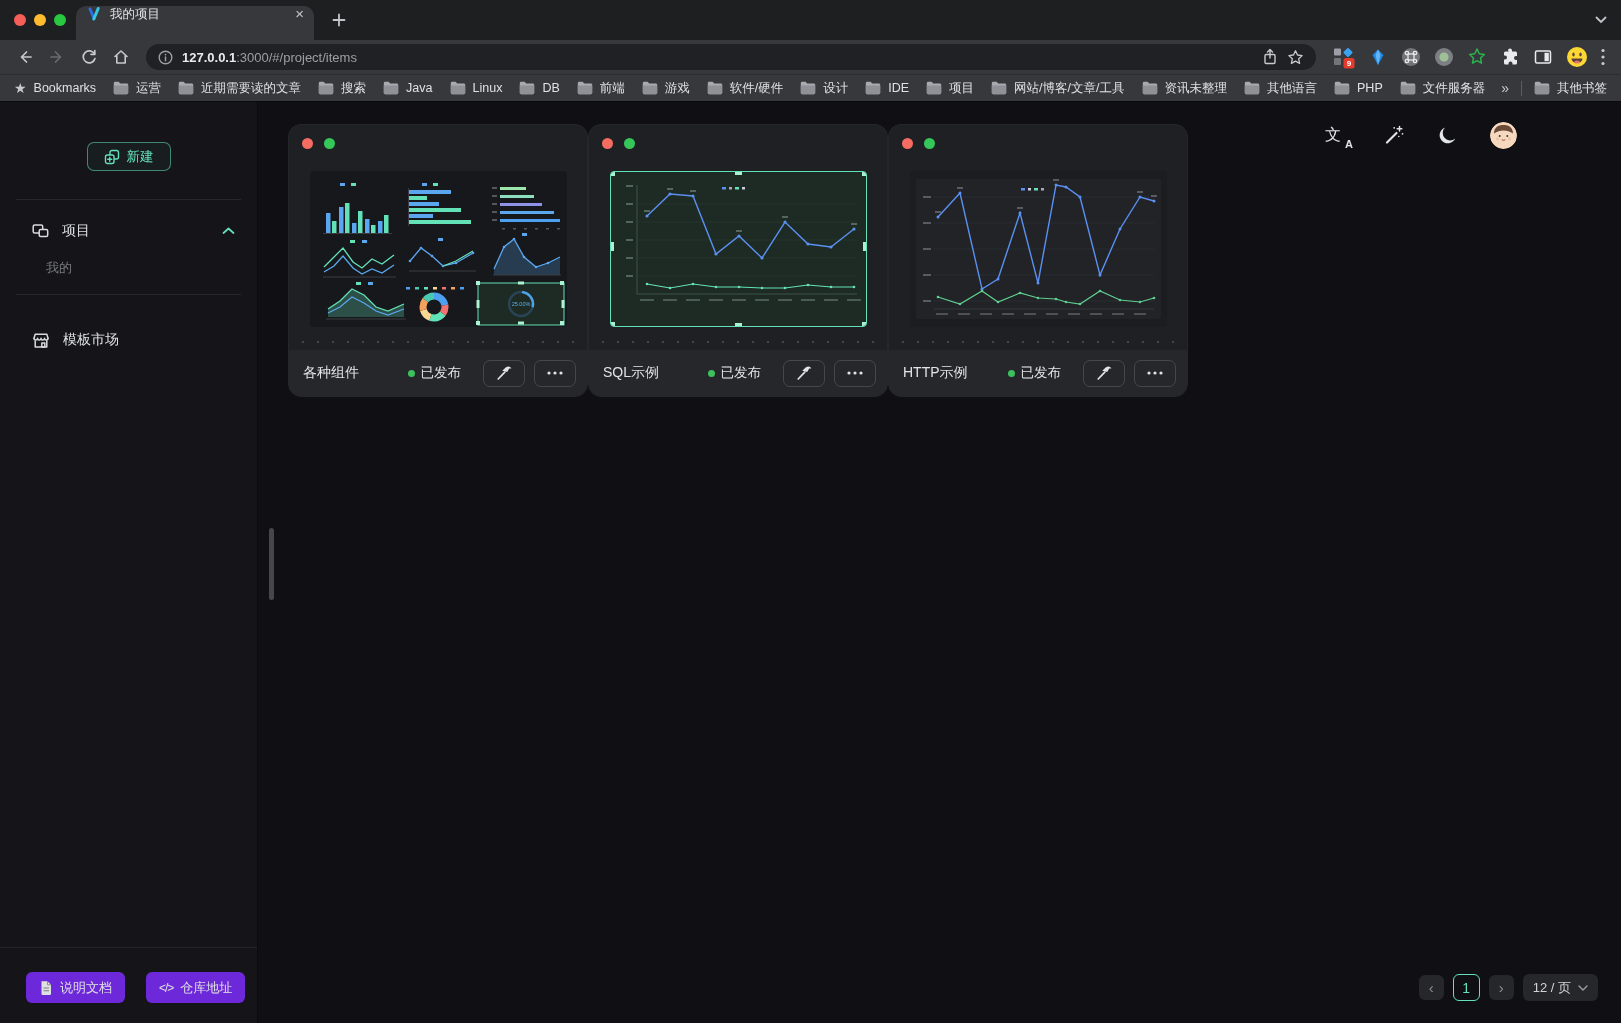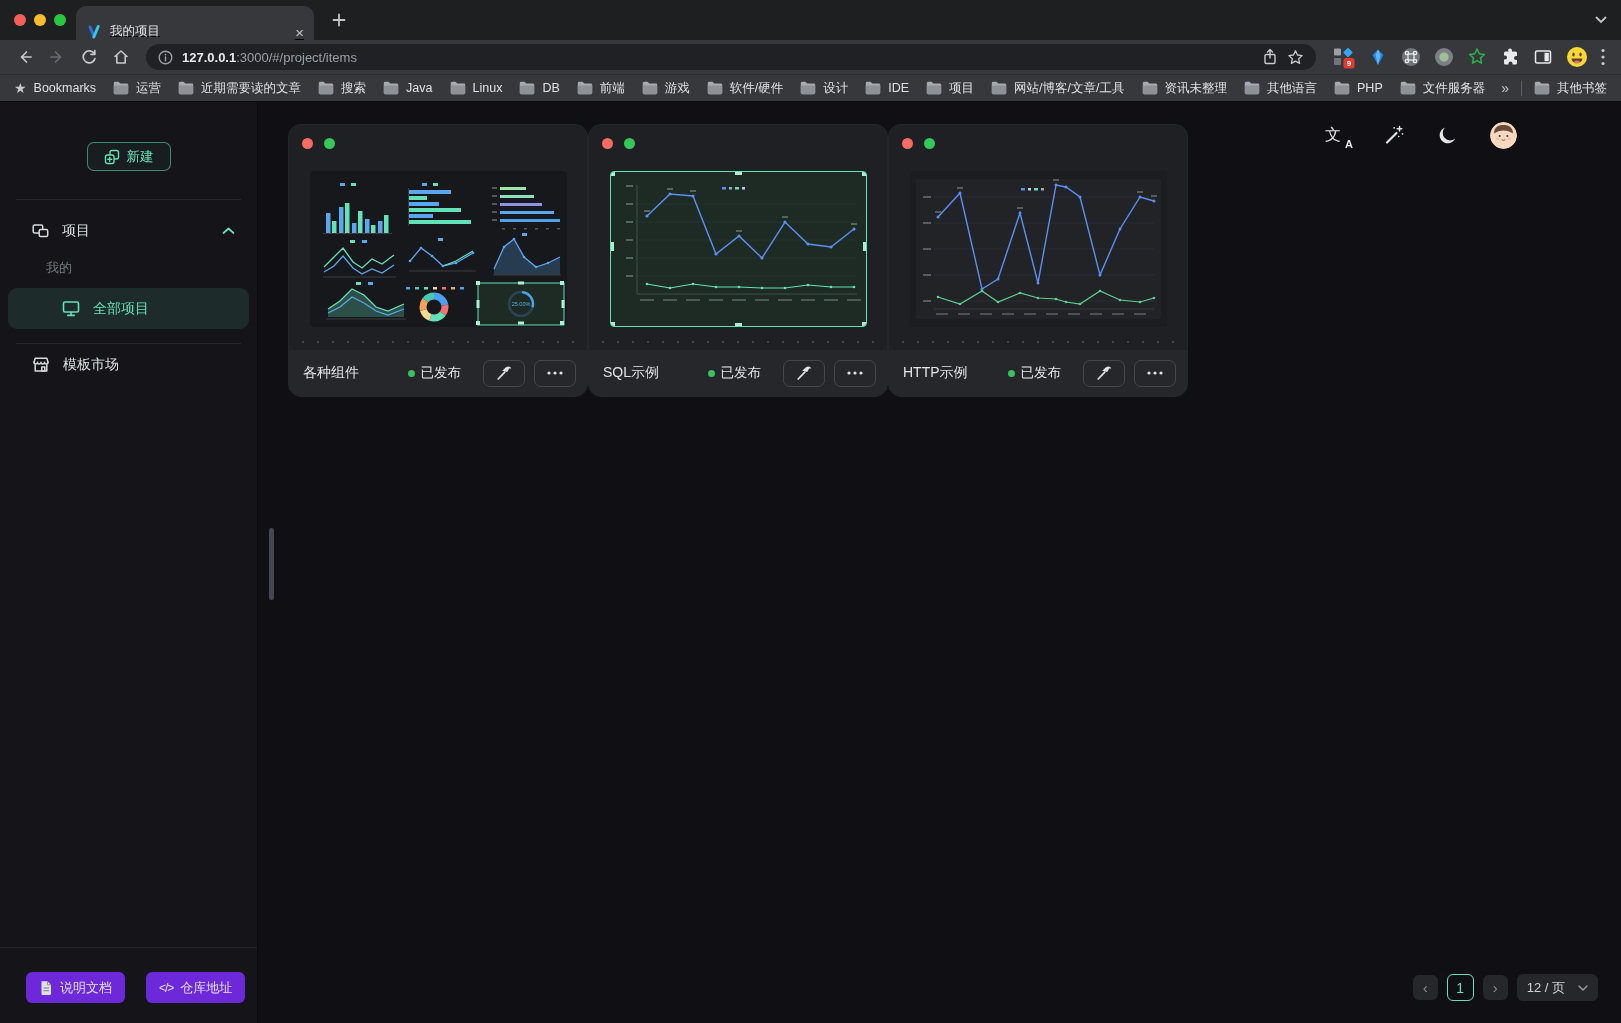--- a/index.html
+++ b/index.html
@@ -7,21 +7,21 @@
     font-family:"Liberation Sans","DejaVu Sans",sans-serif; -webkit-font-smoothing:antialiased; }
   svg { display:block; }
   .sicon { stroke:#d9dadc; fill:none; stroke-width:1.5; stroke-linecap:round; stroke-linejoin:round; }
 
   
   .tabstrip { position:relative; height:40px; background:#1e1f21; }
   .traffic { position:absolute; left:14px; top:14px; display:flex; gap:8px; }
   .tl { width:12px; height:12px; border-radius:50%; }
   .tl.r { background:#f55f57; } .tl.y { background:#febc2e; } .tl.g { background:#28c840; }
   .tab { position:absolute; left:76px; top:6px; width:238px; height:34px; background:#37383c;
-         border-radius:10px 10px 0 0; display:flex; align-items:flex-end; padding:0 10px; gap:8px;text-decoration:underline; }
+         border-radius:10px 10px 0 0; display:flex; align-items:flex-start; padding:0 10px; gap:8px; }
   .tab-title { flex:1; font-size:12.5px; color:#e0e2e5; white-space:nowrap; overflow:hidden; }
   .tab-close { color:#c3c6c9; font-size:15px; line-height:1; cursor:default; }
   .newtab { position:absolute; left:328px; top:9px; width:22px; height:22px; display:flex; align-items:center; justify-content:center; }
   .tabsearch { position:absolute; right:14px; top:16px; }
 
   .toolbar { height:34px; background:#37383c; display:flex; align-items:center; padding:0 12px; gap:6px; }
   .navbtn { width:26px; height:26px; display:flex; align-items:center; justify-content:center; }
   .urlbar { flex:1; height:26px; margin:0 6px; background:#202124; border-radius:14px;
             display:flex; align-items:center; padding:0 12px; gap:9px; }
   .url { font-size:13px; color:#e8eaed; white-space:nowrap; }
@@ -50,21 +50,21 @@
   .sdiv { height:1px; background:#26272b; margin:28px 16px 0; }
   .nav-section { margin-top:10px; height:42px; display:flex; align-items:center; padding:0 22px 0 32px; }
   .nav-section .lbl { margin-left:13px; font-size:14px; color:#dfe0e2; }
   .nav-section .chv { margin-left:auto; }
   .grouplbl { padding-left:46px; margin-top:4px; font-size:13px; color:#77797e; height:24px; display:flex; align-items:center; }
   .nav-pill { margin:8px 8px 0; height:41px; border-radius:9px; background:rgba(99,226,183,.11);
     display:flex; align-items:center; padding-left:54px; gap:13px; cursor:pointer; }
   .nav-pill .lbl { font-size:14px; color:#63e2b7; }
   .nav-item { margin-top:5px; height:42px; display:flex; align-items:center; padding-left:56px; gap:13px; cursor:pointer; }
   .nav-item .lbl { font-size:14px; color:#dfe0e2; }
-  .nav-root { height:42px; display:flex; align-items:flex-start; padding-left:32px; gap:13px; cursor:pointer; }
+  .nav-root { height:42px; display:flex; align-items:flex-end; padding-left:32px; gap:13px; cursor:pointer; }
   .nav-root .lbl { font-size:14px; color:#dfe0e2; }
   .side-footer { position:absolute; left:0; right:0; bottom:0; height:76px; border-top:1px solid #242528; }
   .sf-btn { position:absolute; bottom:20px; height:31px; background:#6d28d9; border:none; border-radius:6px;
     display:flex; align-items:center; gap:7px; padding:0 13px; color:#dfe0e2; font-size:13px; cursor:pointer; }
   .sf-docs { left:26px; } .sf-repo { left:146px; }
   .codeglyph { font-size:12px; color:#dfe0e2; letter-spacing:-1px; }
 
   .main-header { height:66px; background:#17181c; border-bottom:1px solid #0b0b0d;
     display:flex; align-items:center; padding-left:31px; }
   .page-title { font-size:29px; color:#ee3118; letter-spacing:1px; }
@@ -93,21 +93,21 @@
     display:flex; align-items:center; justify-content:center; cursor:pointer; margin-left:9px; }
 
   .scroll-thumb { position:absolute; left:11px; top:426px; width:5px; height:72px; border-radius:3px; background:#46474d; }
 
   .pager { position:absolute; right:23px; bottom:22px; display:flex; align-items:center; gap:9px; }
   .pg-btn { width:25px; height:25px; background:#26272b; border:none; border-radius:6px; color:#8b8d92;
     font-size:15px; display:flex; align-items:center; justify-content:center; cursor:pointer; }
   .pg-cur { width:27px; height:27px; border:1px solid #63e2b7; border-radius:6px; color:#63e2b7;
     font-size:14px; display:flex; align-items:center; justify-content:center; background:transparent; cursor:pointer; }
   .pg-size { height:27px; padding:0 10px; background:#26272b; border-radius:6px; color:#d2d3d6; font-size:13px;
-    display:flex; align-items:center; gap:13px; cursor:pointer; }
+    display:flex; align-items:center; gap:7px; cursor:pointer; }
 </style>
 </head>
 <body>
 
 <svg width="0" height="0" style="position:absolute">
   <symbol id="sym-folder" viewBox="0 0 16 14">
     <path d="M0.8 2.2 C0.8 1.4 1.4 0.8 2.2 0.8 H5.6 L7.2 2.6 H13.8 C14.6 2.6 15.2 3.2 15.2 4 V11.8 C15.2 12.6 14.6 13.2 13.8 13.2 H2.2 C1.4 13.2 0.8 12.6 0.8 11.8 Z" fill="#a7abb0"></path>
     <path d="M0.8 4.6 H15.2 V11.8 C15.2 12.6 14.6 13.2 13.8 13.2 H2.2 C1.4 13.2 0.8 12.6 0.8 11.8 Z" fill="#8e9297"></path>
   </symbol>
 </svg>
@@ -392,27 +392,20 @@
       <span class="lbl">项目</span>
       <span class="chv">
         <svg width="13" height="8" viewBox="0 0 13 8">
             <path d="M1.5 6 L6.5 1.5 L11.5 6" stroke="#63e2b7" stroke-width="1.7" fill="none" stroke-linecap="round" stroke-linejoin="round"></path>
           </svg>
       </span>
     </div>
 
     <div class="grouplbl">我的</div>
 
-    <div class="nav-pill">
-      <svg width="18" height="17" viewBox="0 0 18 17">
-        <rect x="1.5" y="2" width="15" height="10" rx="1.5" stroke="#63e2b7" stroke-width="1.6" fill="none"></rect>
-        <path d="M9 12.5 V15.2 M5.8 15.4 H12.2" stroke="#63e2b7" stroke-width="1.6" stroke-linecap="round"></path>
-      </svg>
-      <span class="lbl">全部项目</span>
-    </div>
 
 
     <div class="sdiv" style="margin-top:14px"></div>
 
     <div class="nav-root" style="margin-top:12px">
       <svg class="sicon" width="18" height="17" viewBox="0 0 18 17">
         <path d="M2 6.2 L3.2 2.2 H14.8 L16 6.2"></path>
         <path d="M2 6.2 a1.75 1.75 0 0 0 3.5 0 a1.75 1.75 0 0 0 3.5 0 a1.75 1.75 0 0 0 3.5 0 a1.75 1.75 0 0 0 3.5 0"></path>
         <path d="M3.2 9 V15 H14.8 V9"></path>
         <rect x="9.8" y="11" width="3" height="4"></rect>

